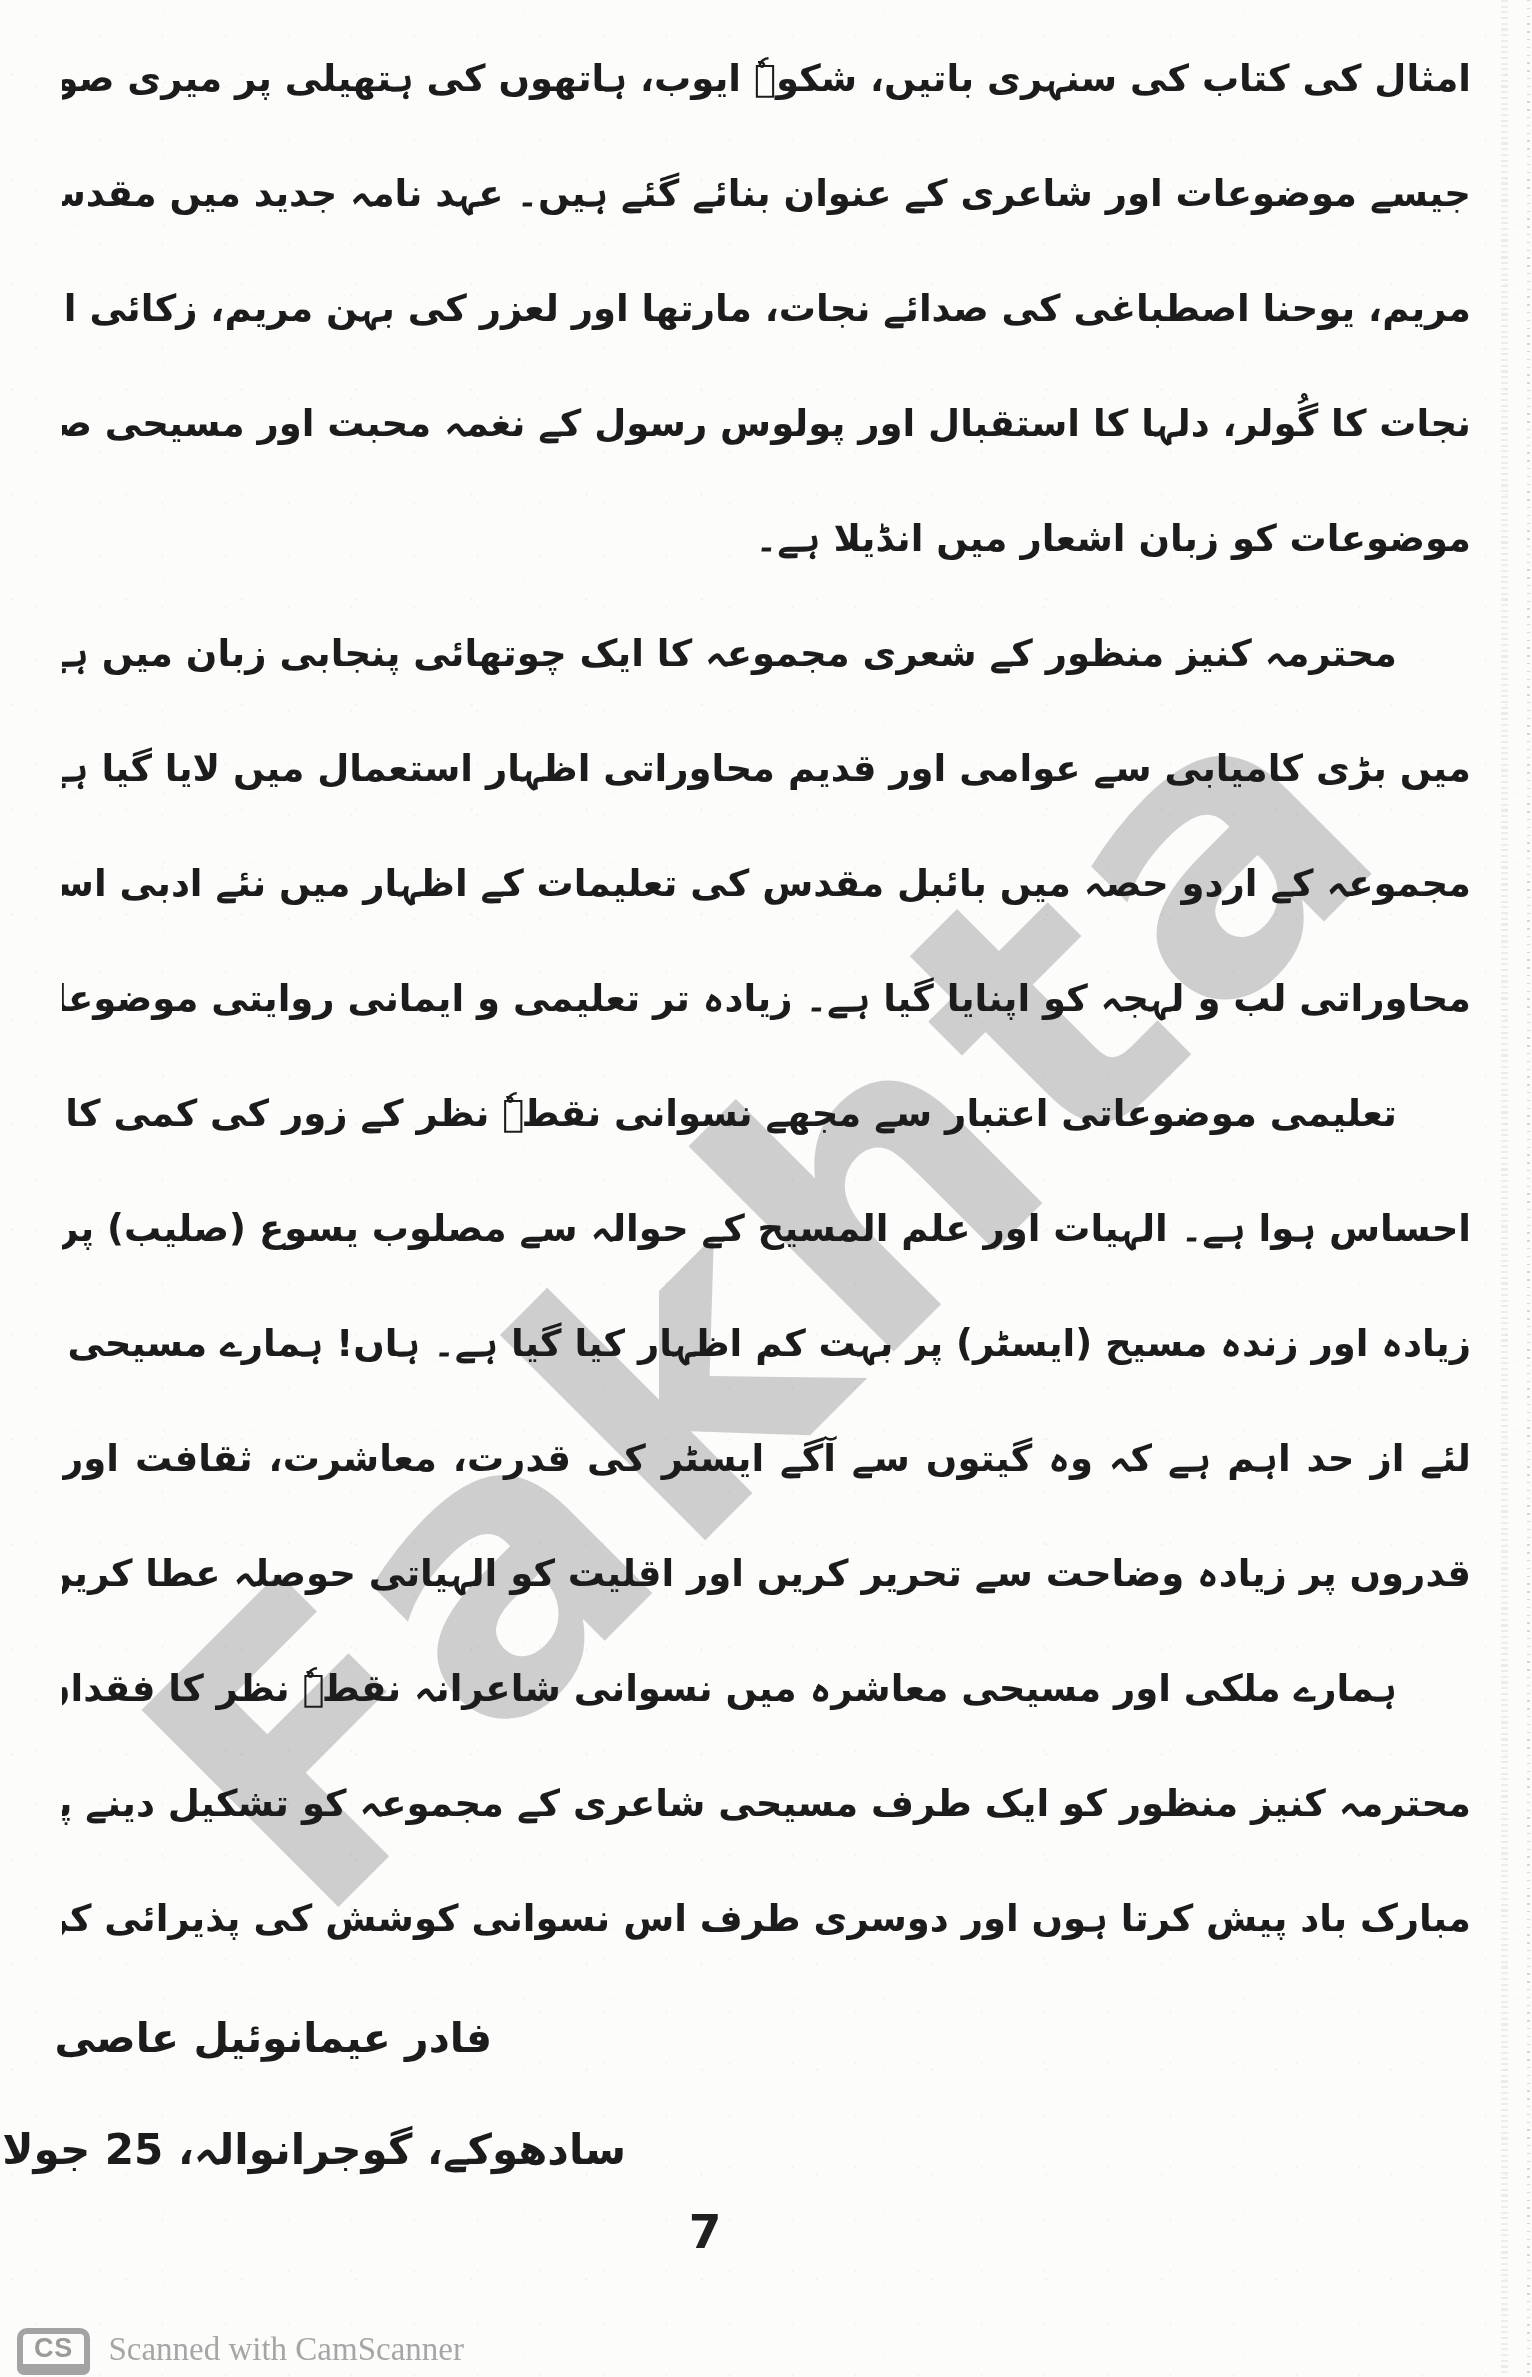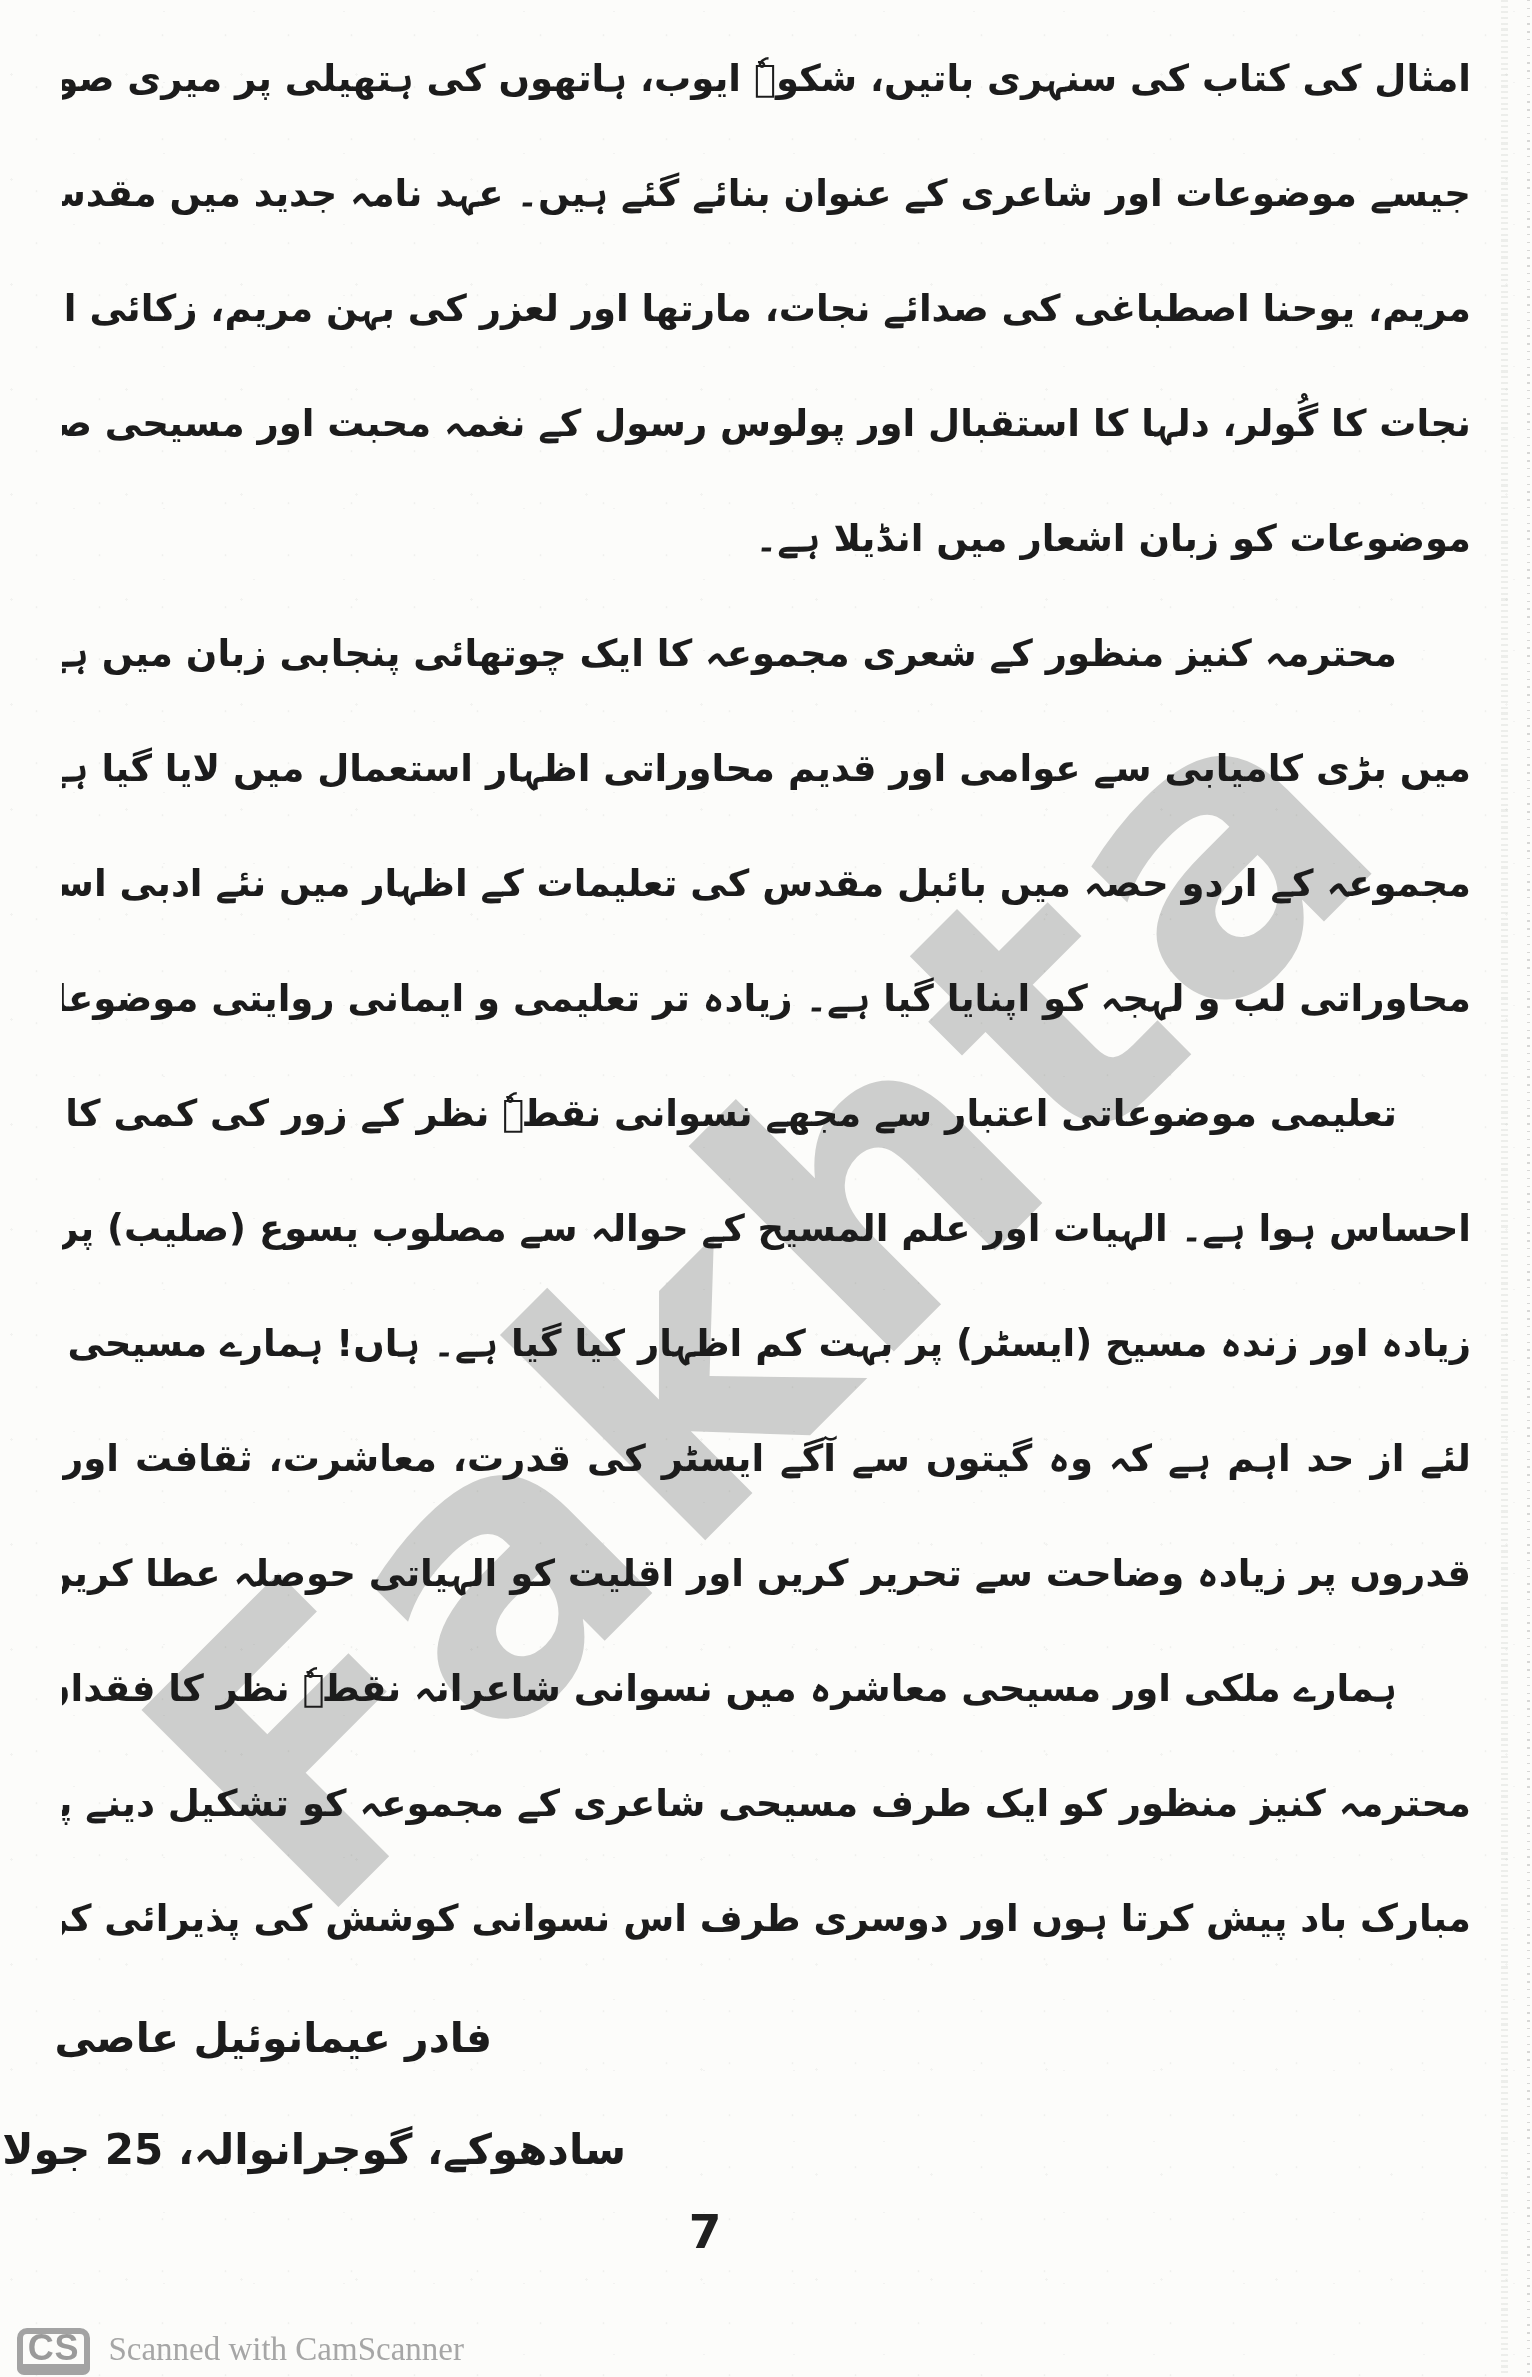--- a/index.html
+++ b/index.html
@@ -112,21 +112,21 @@
     border: 6.4px solid #a3a3a3;
     border-radius: 10px 10px 7px 7px;
     display: flex;
     align-items: center;
     justify-content: center;
     flex: 0 0 auto;
   }
   .cs-logo .cs-text {
     font-family: "Liberation Sans", sans-serif;
     font-weight: bold;
-    font-size: 36px;
+    font-size: 27px;
     color: #9a9a9a;
     letter-spacing: 0.7px;
     margin-top: -5.7px;
   }
   .cs-logo::after {
     content: "";
     position: absolute;
     left: -6.4px;
     right: -6.4px;
     bottom: -6.4px;

